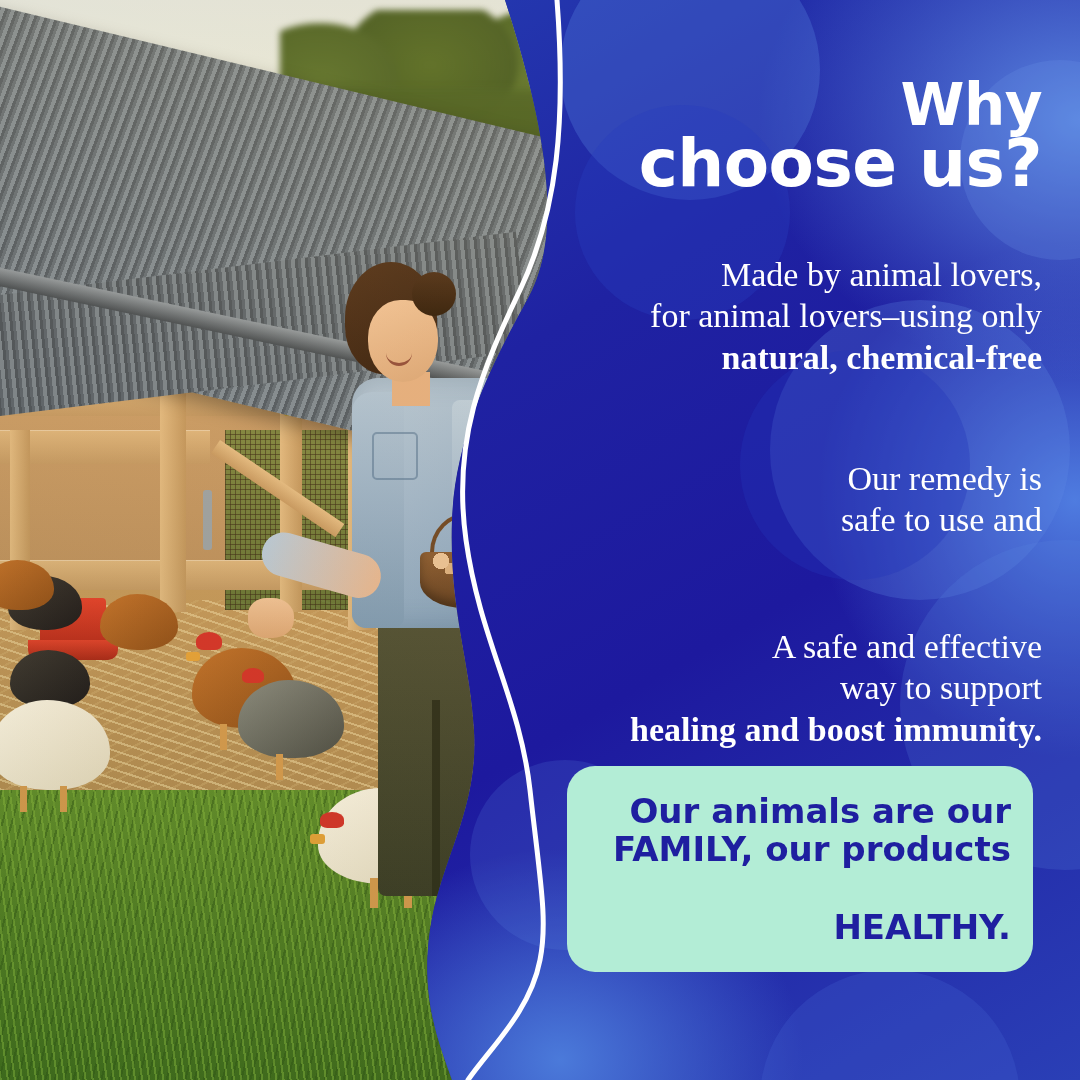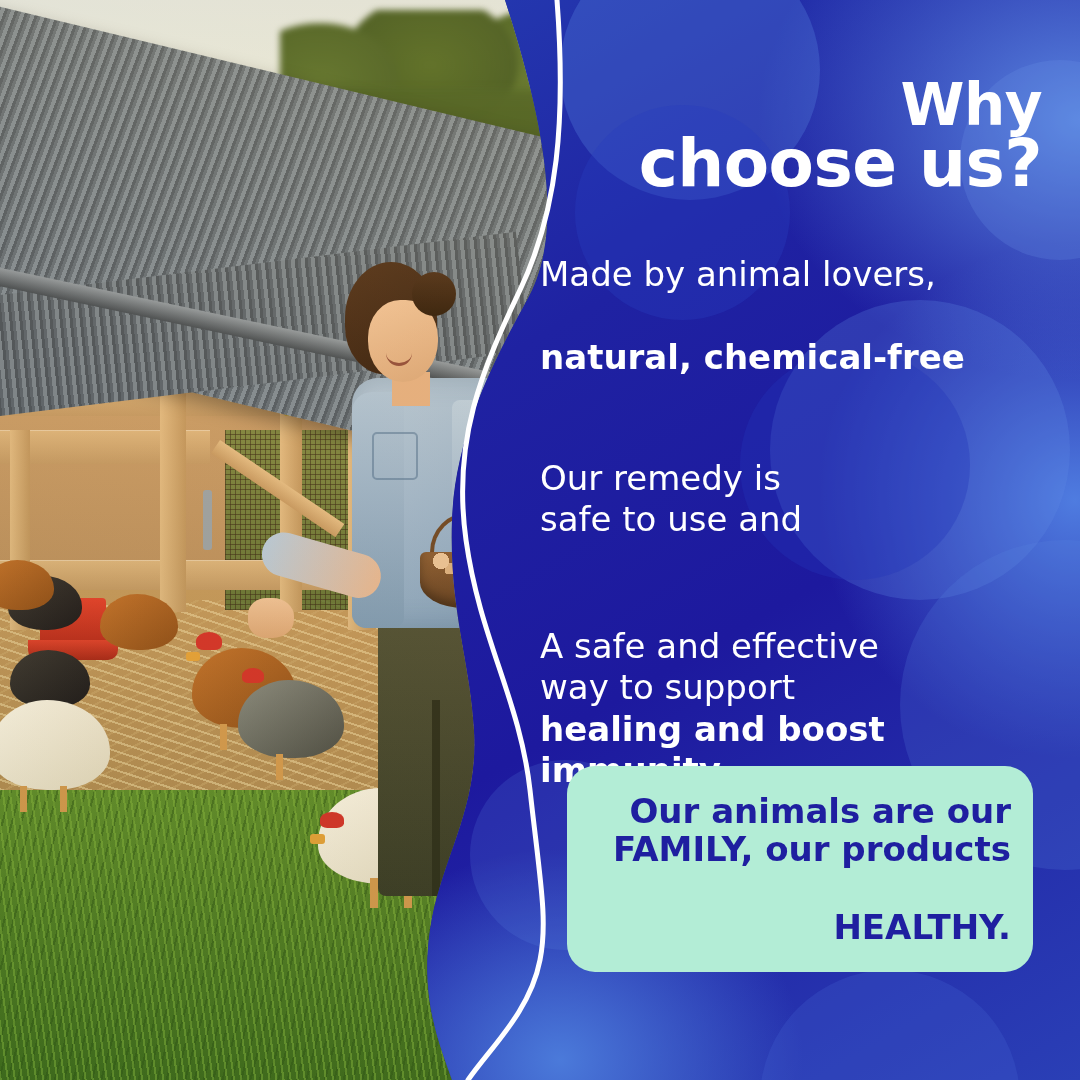--- a/index.html
+++ b/index.html
@@ -203,22 +203,22 @@
   .content{position:absolute;left:540px;top:0;width:540px;height:1080px;}
   .title{
     position:absolute;left:0;top:34px;width:502px;
     text-align:right;color:#ffffff;
     font-weight:700;letter-spacing:-.5px;line-height:.94;margin-top:44px;
   }
   .title .l1{display:block;font-size:58px;}
   .title .l2{display:block;font-size:66px;}
 
   .para{
-    position:absolute;width:502px;text-align:left;color:#ffffff;
-    font-size:34px;line-height:1.22;font-weight:400;
+    position:absolute;width:502px;text-align:right;color:#ffffff;
+    font-size:34px;line-height:1.22;font-weight:400;font-family:Liberation Serif, serif;
   }
   .para b{font-weight:700;}
   .p-one{top:220px;}
   .p-two{top:424px;}
   .p-three{top:592px;}
 
   .highlight{
     position:absolute;left:27px;top:766px;width:466px;height:206px;
     background:#b3edd6;border-radius:28px;
     display:flex;align-items:center;justify-content:flex-end;
@@ -333,21 +333,21 @@
 
   <div class="content">
 
     <h1 class="title">
       <span class="l1">Why</span>
       <span class="l2">choose us?</span>
     </h1>
 
     <p class="para p-one">
       <span>Made by animal lovers,</span><br>
-      <br>
+      <span>for animal lovers–using only</span><br>
       <b>natural, chemical-free</b><br>
     </p>
 
     <p class="para p-two">
       <span>Our remedy is</span><br>
       <span>safe to use and</span><br>
     </p>
 
     <p class="para p-three">
       <span>A safe and effective</span><br>

